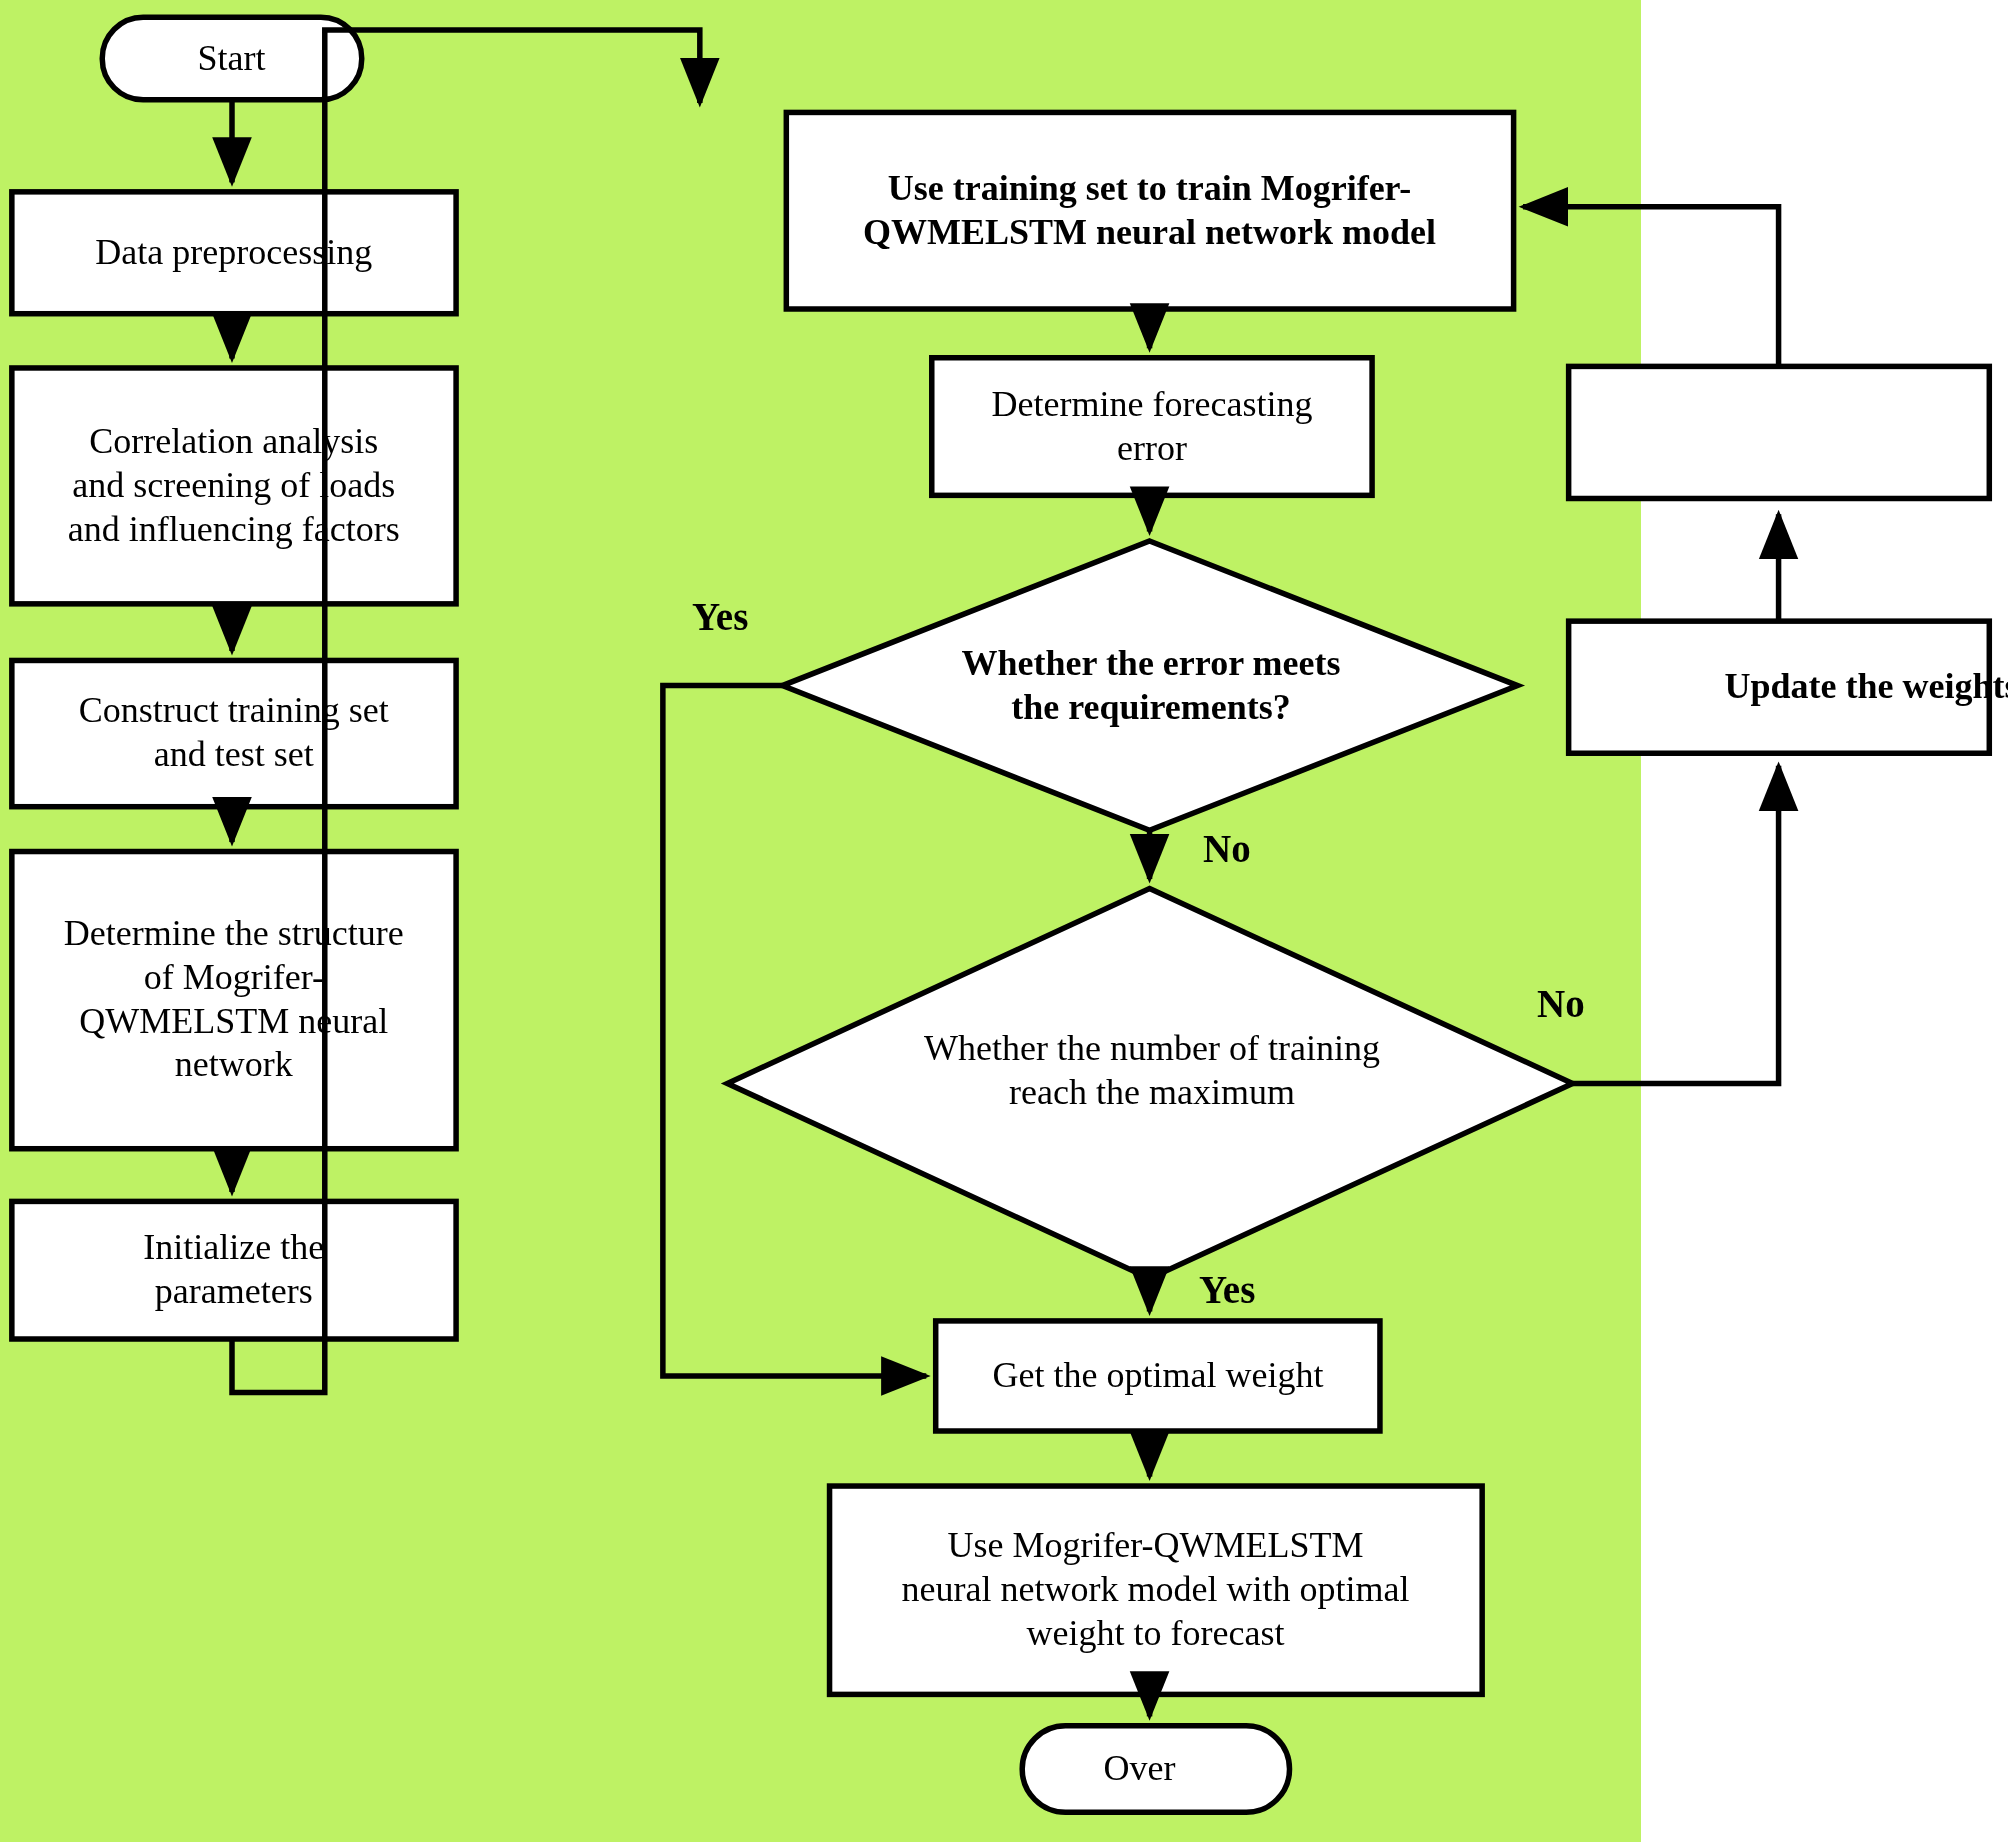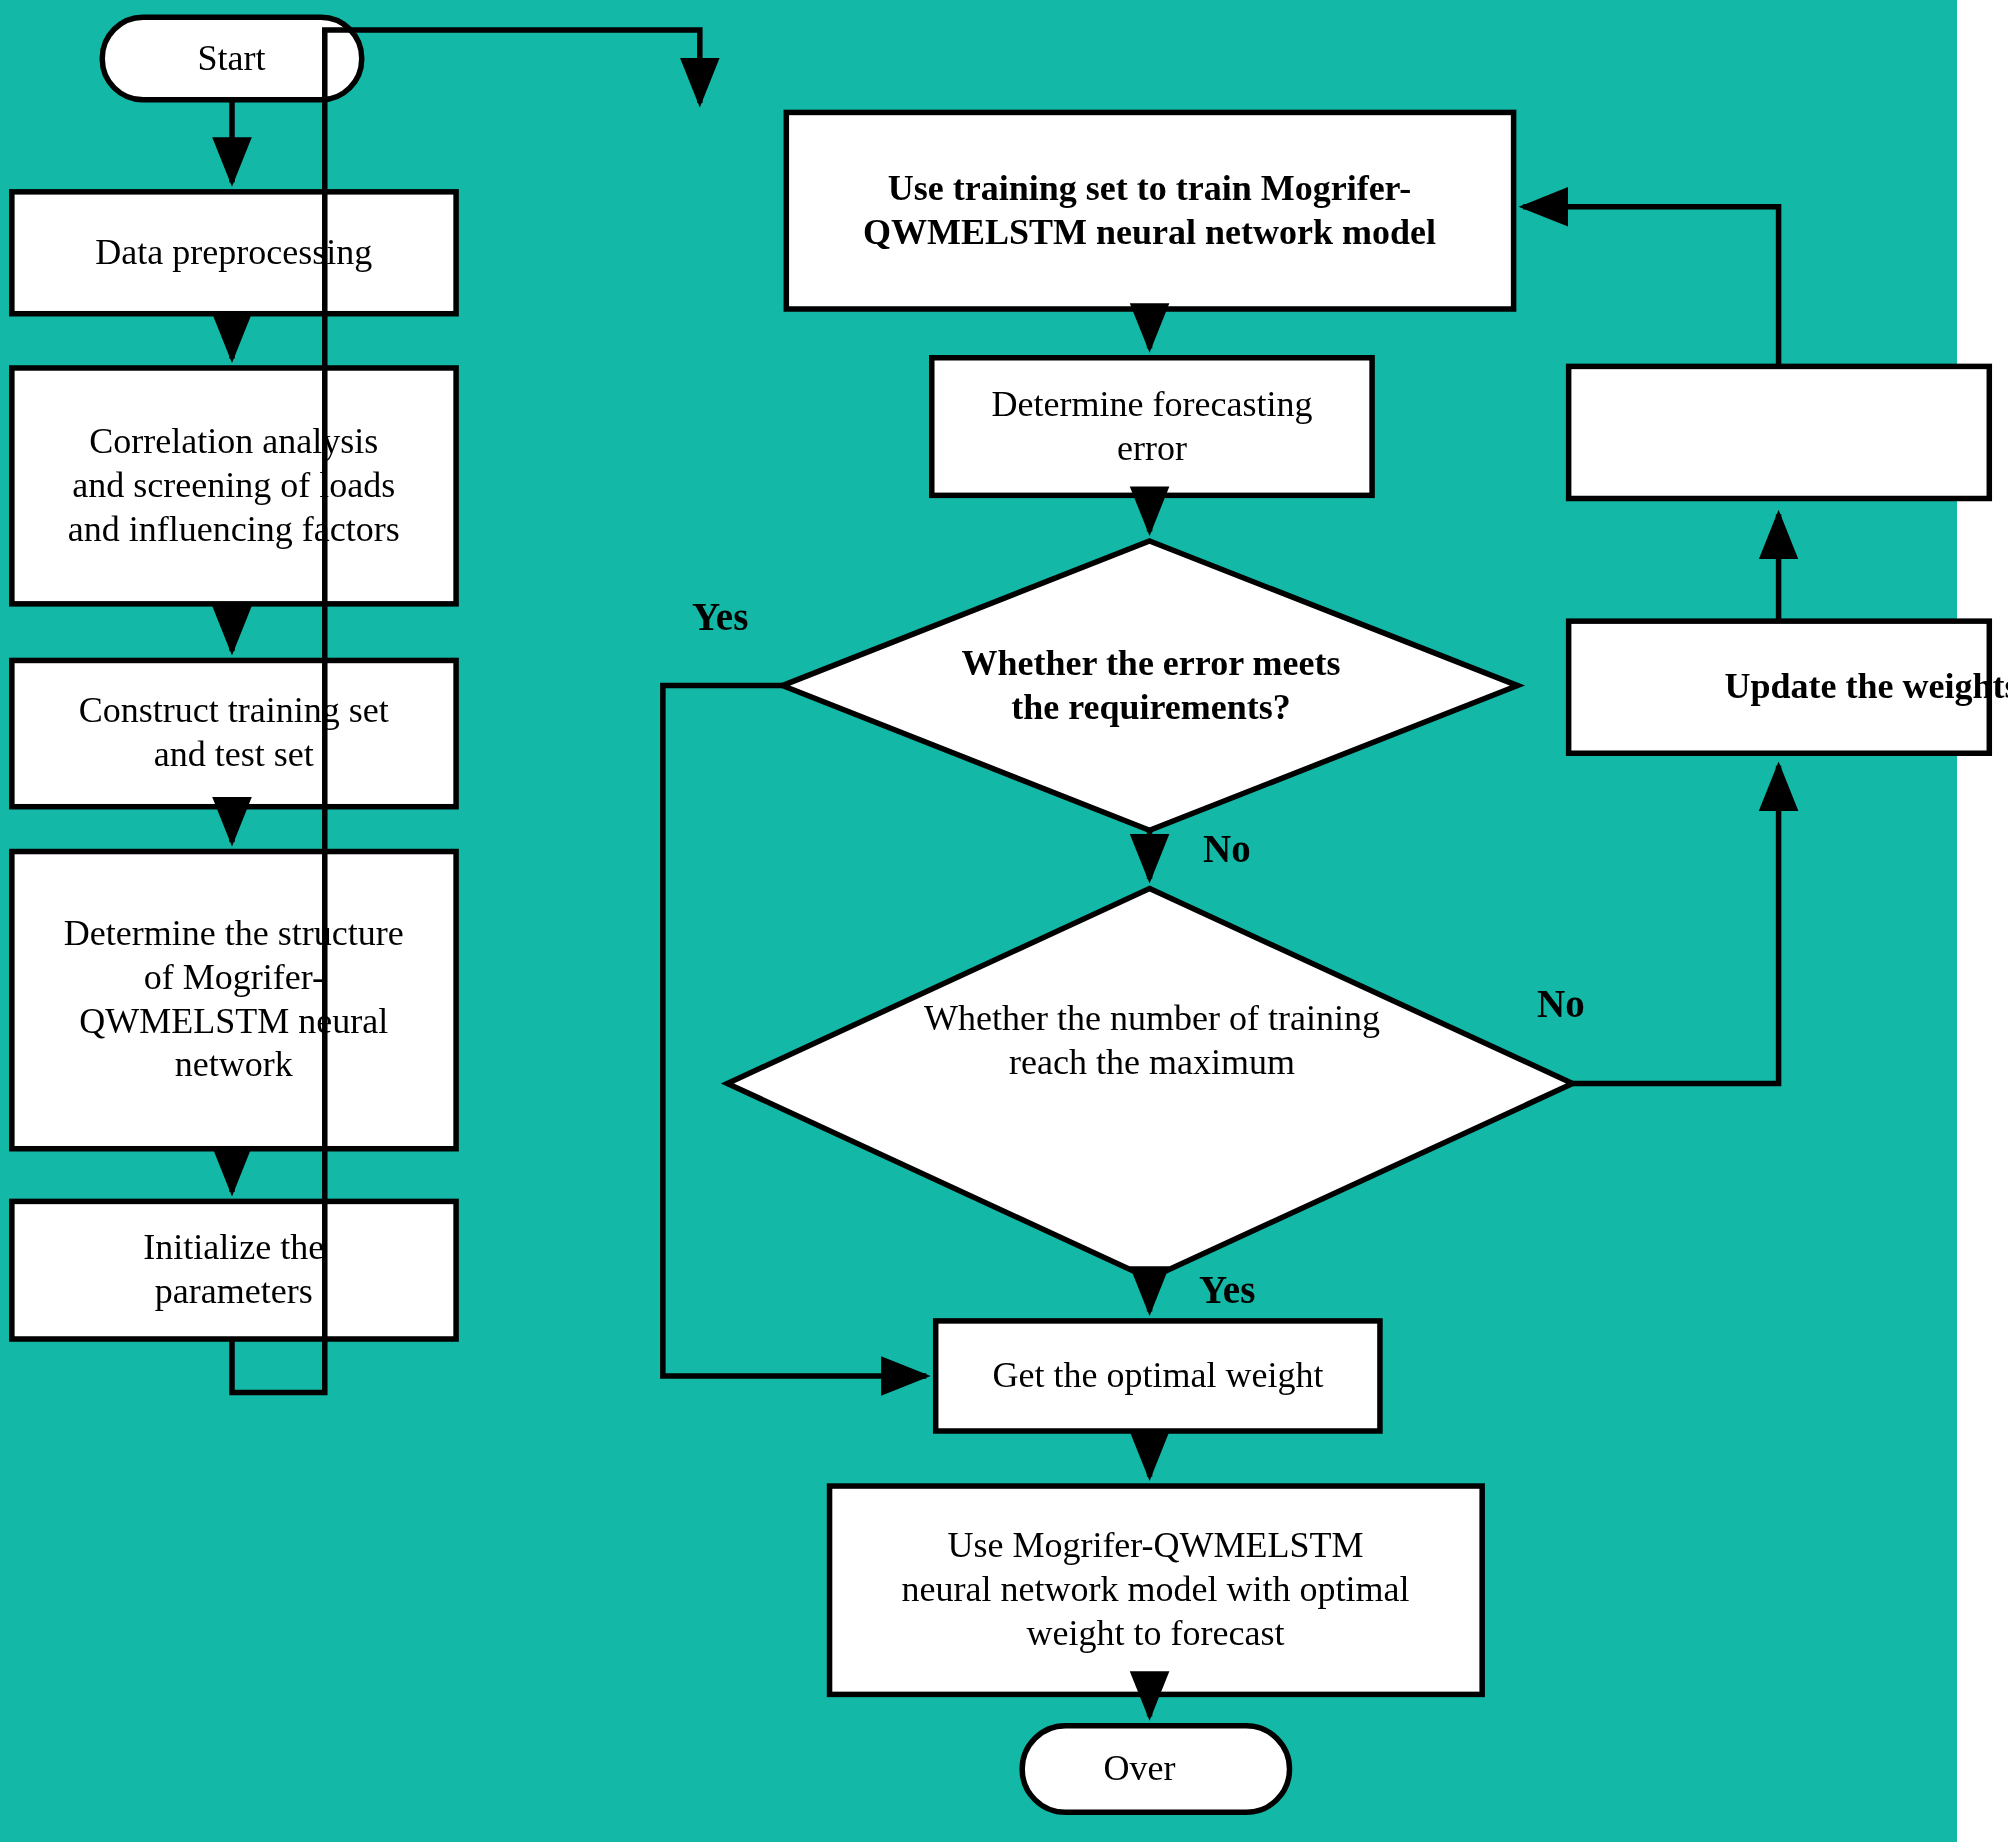--- a/index.html
+++ b/index.html
@@ -2,23 +2,23 @@
 <html style="font-size:12.6px"><head>
 <meta charset="utf-8">
 <style>
   html, body {
     margin: 0;
     padding: 0;
     background: #ffffff;
   }
   #flow-root {
     position: relative;
-    width: 1957px;
+    width: 1641px;
     height: 1843px;
-    background: #14b8a6;
+    background: #bef264;
     font-family: "Liberation Serif", "DejaVu Serif", serif;
   }
   svg.flow-svg {
     position: absolute;
     top: 0; left: 0;
     width: 2009px;
     height: 1843px;
   }
   .shape-stroke {
     fill: #ffffff;
@@ -152,21 +152,21 @@
 
   <div class="node-label" style="left:786px; top:112px; width:727px; height:197px;font-weight:bold;">Use training set to train Mogrifer-
 QWMELSTM neural network model</div>
 
   <div class="node-label" style="left:932px; top:358px; width:440px; height:138px;">Determine forecasting
 error</div>
 
   <div class="node-label" style="left:880px; top:621px; width:542px; height:129px;font-weight:bold;">Whether the error meets
 the requirements?</div>
 
-  <div class="node-label" style="left:810px; top:976px; width:684px; height:129px;">Whether the number of training
+  <div class="node-label" style="left:810px; top:1006px; width:684px; height:129px;">Whether the number of training
 reach the maximum</div>
 
 
   <div class="node-label" style="left:1661px; top:621px; width:421px; height:132px;font-weight:bold;">Update the weights</div>
 
   <div class="node-label" style="left:936px; top:1321px; width:444px; height:110px;">Get the optimal weight</div>
 
   <div class="node-label" style="left:829px; top:1486px; width:653px; height:208px;">Use Mogrifer-QWMELSTM
 neural network model with optimal
 weight to forecast</div>

